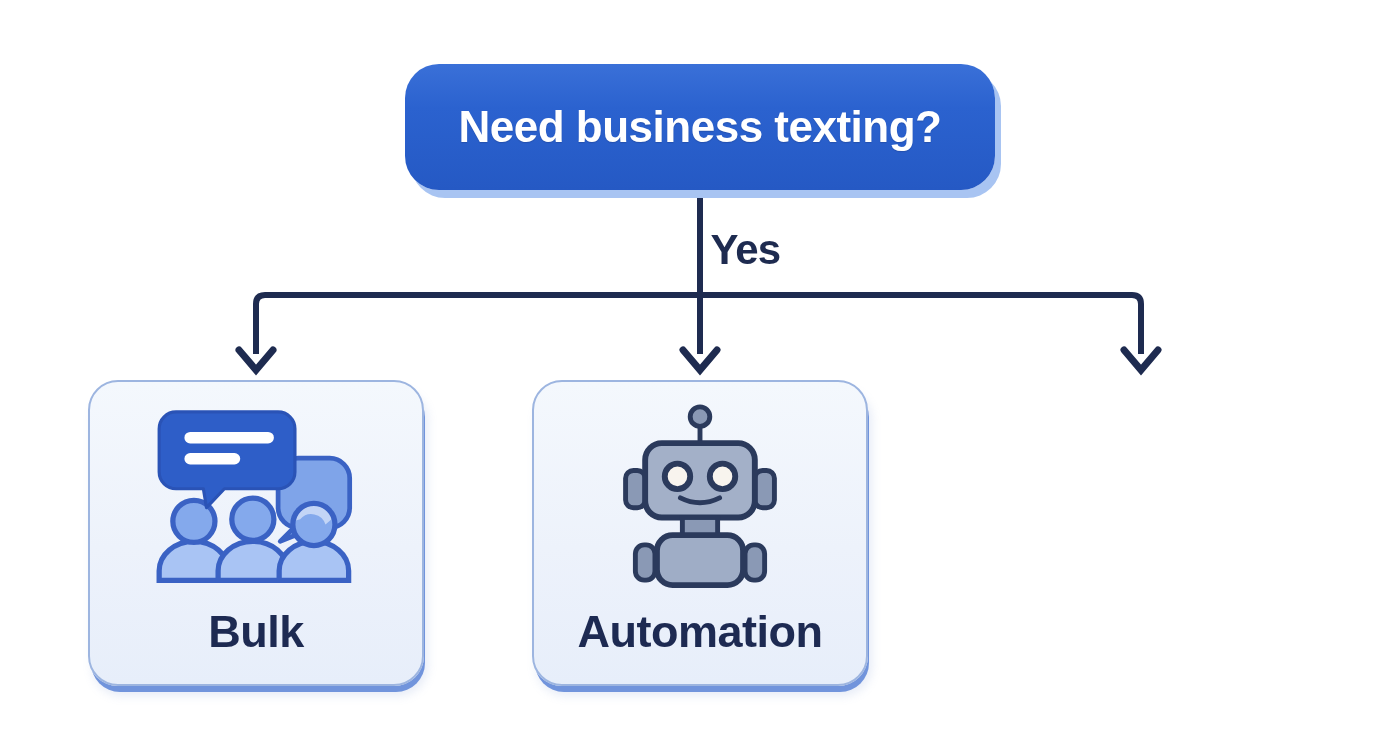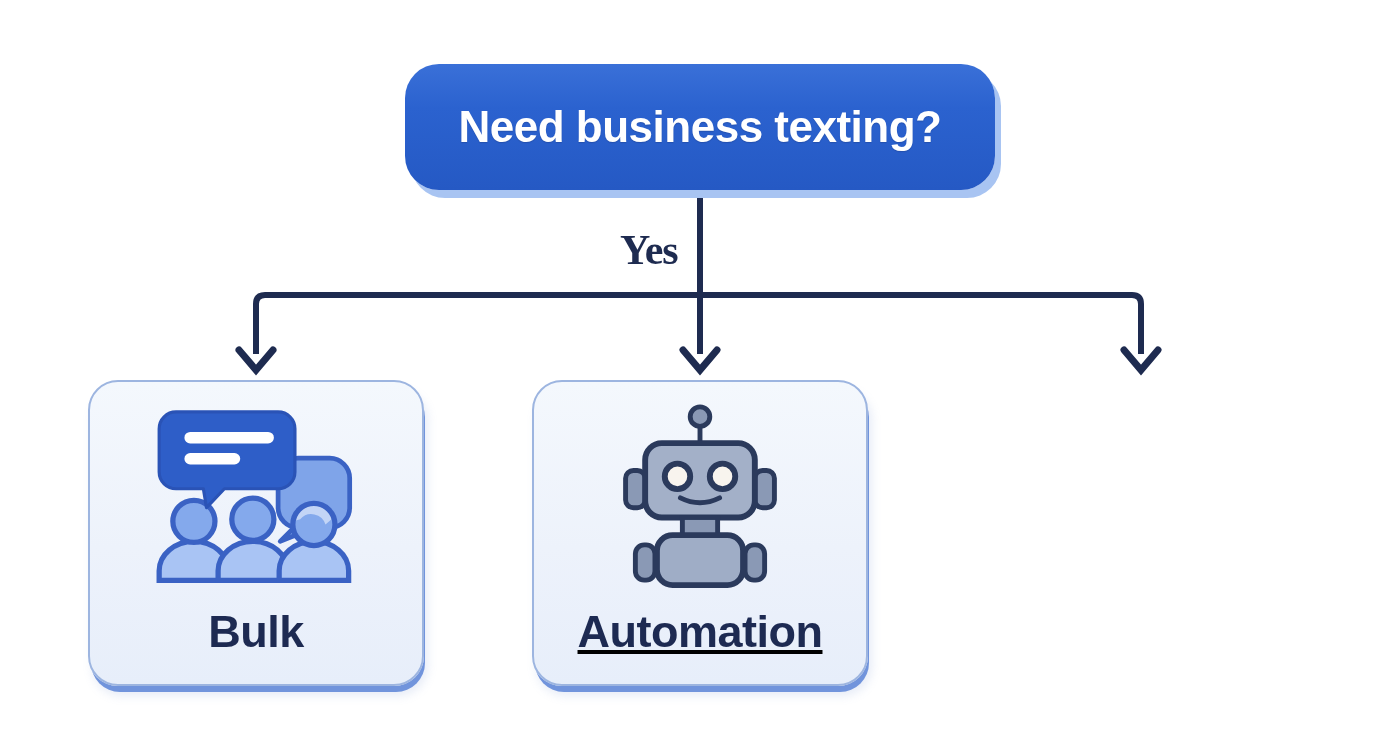--- a/index.html
+++ b/index.html
@@ -20,35 +20,35 @@
     box-shadow:6px 8px 0 var(--root-shadow,#a8c4f2);
     display:flex;align-items:center;justify-content:center;
   }
   .root-box span{
     color:var(--root-text,#ffffff);
     font-size:44px;font-weight:bold;letter-spacing:-0.5px;
     text-shadow:0 1px 1px rgba(20,40,90,.25);
   }
   .edge-label{
     position:absolute;left:620px;top:226px;width:160px;
-    text-align:left;
+    text-align:right;
     color:var(--connector,#1e2b50);
-    font-size:42px;font-weight:bold;letter-spacing:-1px;font-family:Liberation Serif, serif;
+    font-size:42px;font-weight:bold;letter-spacing:-1px;
   }
   .card{
     position:absolute;top:380px;width:336px;height:306px;
     background:linear-gradient(180deg,#f4f8fd 0%,#edf2fb 55%,#e7eefa 100%);
     border:2.5px solid var(--card-border,#9db5e0);
     border-radius:30px;
     box-shadow:2px 7px 0 -1px var(--card-shadow,#7194dc), 4px 10px 10px rgba(120,150,210,.18);
     display:flex;flex-direction:column;align-items:center;justify-content:space-between;
     box-sizing:border-box;
   }
   .card-bulk{left:88px;}
-  .card-automation{left:532px;text-decoration:underline;}
+  .card-automation{left:532px;}
   .card-analytics{left:978px;}
   .icon-wrap{margin-top:16px;height:192px;display:flex;align-items:center;justify-content:center;}
   .card-label{
     color:var(--label-text,#1d2a52);
     font-size:45px;font-weight:bold;letter-spacing:-0.5px;
     margin-bottom:30px;line-height:1;
   }
 </style>
 </head>
 <body>

